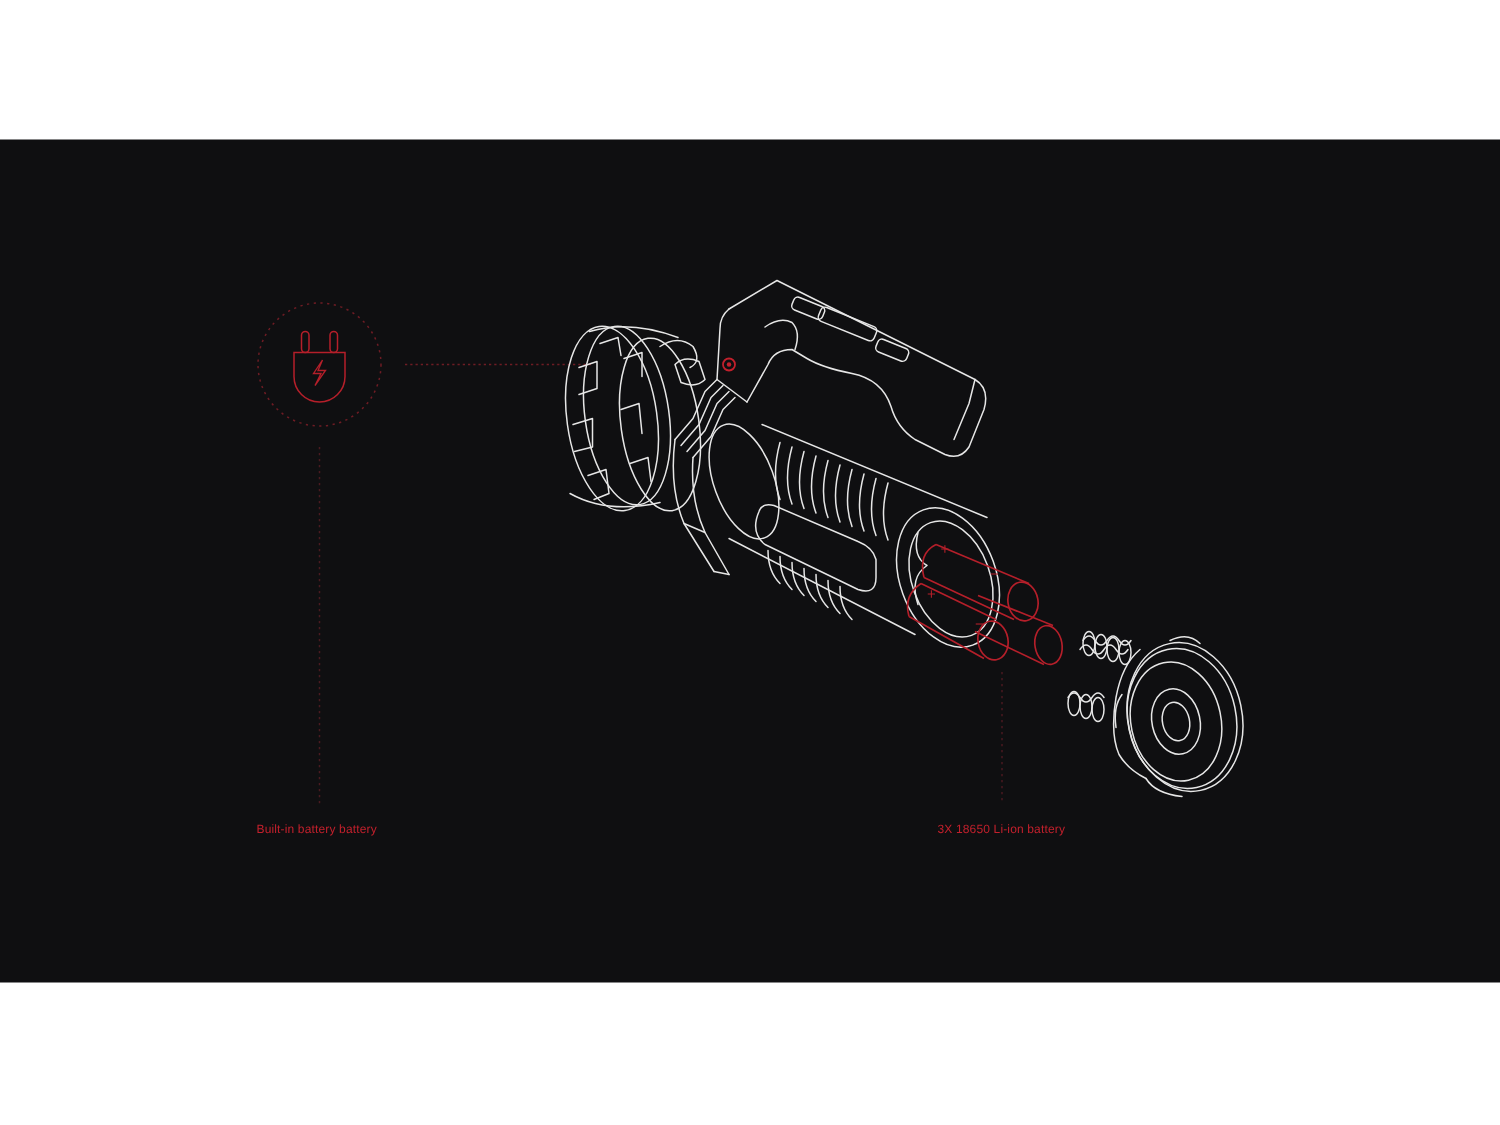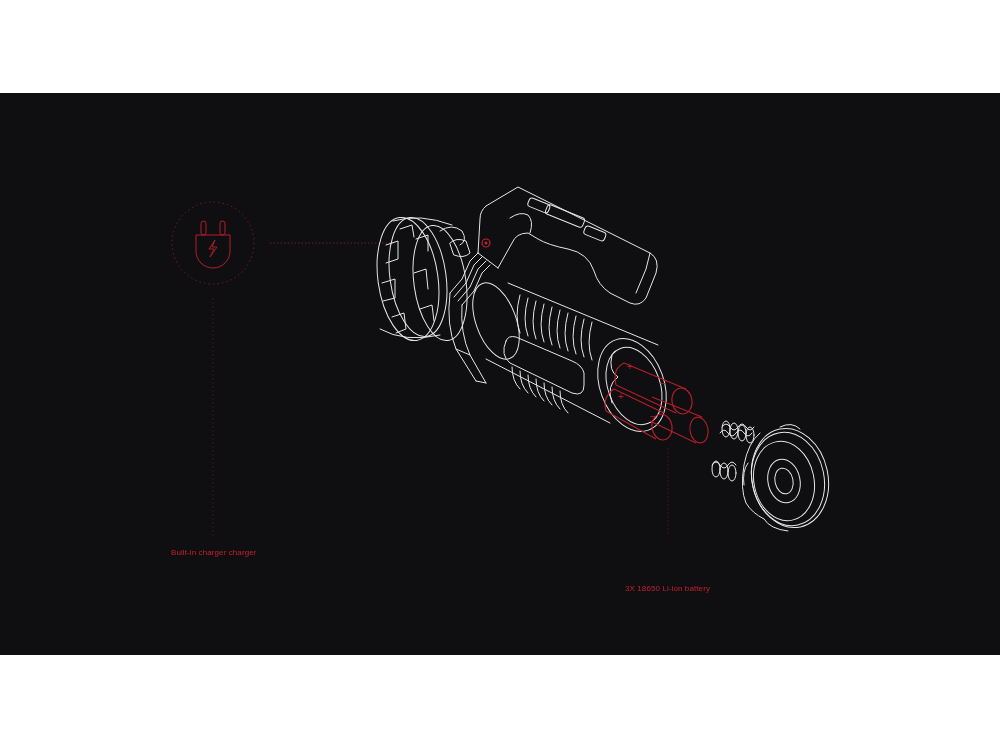--- a/index.html
+++ b/index.html
@@ -11,21 +11,21 @@
   .stage {
     position: absolute; left: 0; top: 93px; width: 1000px; height: 562px;
     background: #0f0f11; overflow: hidden;
   }
   .art { position: absolute; left: 0; top: 0; width: 1000px; height: 562px; }
   .label {
     position: absolute; font-size: 8px; letter-spacing: 0.1px;
     color: #c2202c; white-space: nowrap;
   }
   .label-charger { left: 171px; top: 455px; }
-  .label-battery { left: 625px; top: 455px; margin-top: 36px; }
+  .label-battery { left: 625px; top: 455px; }
 </style>
 </head>
 <body>
 
 <div class="stage">
 
   <svg class="art" viewBox="0 0 1000 562" xmlns="http://www.w3.org/2000/svg">
 
     <g>
 
@@ -171,15 +171,15 @@
 
     <circle cx="486" cy="150" r="4" fill="none" stroke="#c2202c" stroke-width="1.2"></circle>
     <circle cx="486" cy="150" r="1.5" fill="#c2202c"></circle>
   </svg>
 
   <span style="position:absolute;left:627px;top:268px;color:#b51f2a;font-size:10px;">+</span>
   <span style="position:absolute;left:660px;top:285px;color:#b51f2a;font-size:10px;">−</span>
   <span style="position:absolute;left:618px;top:298px;color:#b51f2a;font-size:10px;">+</span>
   <span style="position:absolute;left:650px;top:318px;color:#b51f2a;font-size:10px;">−</span>
 
-  <span class="label label-charger">Built-in charger charger</span>
+  <span class="label label-charger">Built-in battery battery</span>
   <span class="label label-battery">3X 18650 Li-ion battery</span>
 </div>
 
 </body></html>

